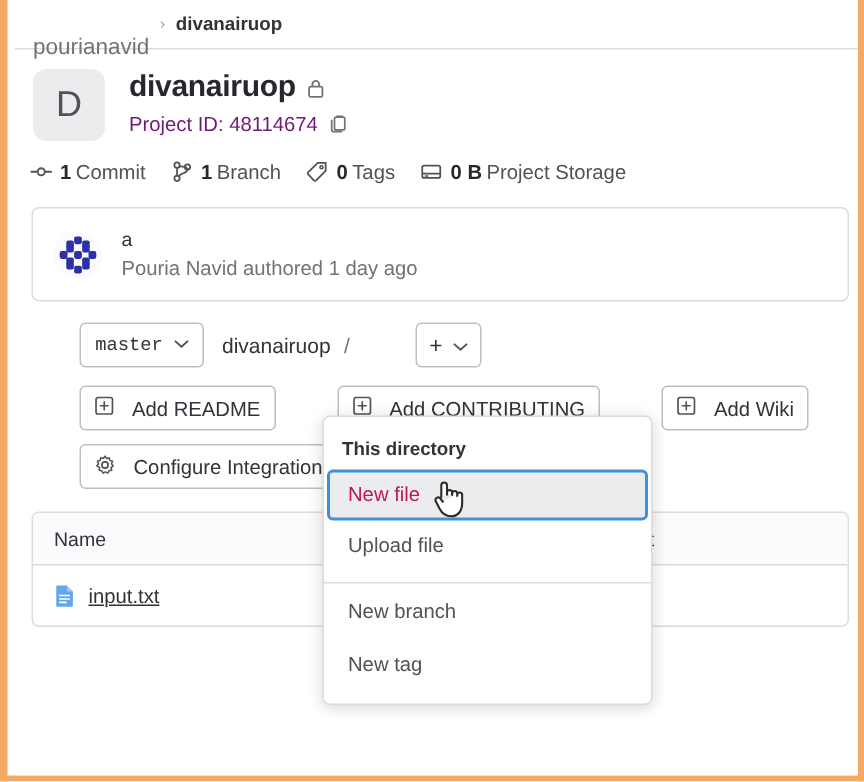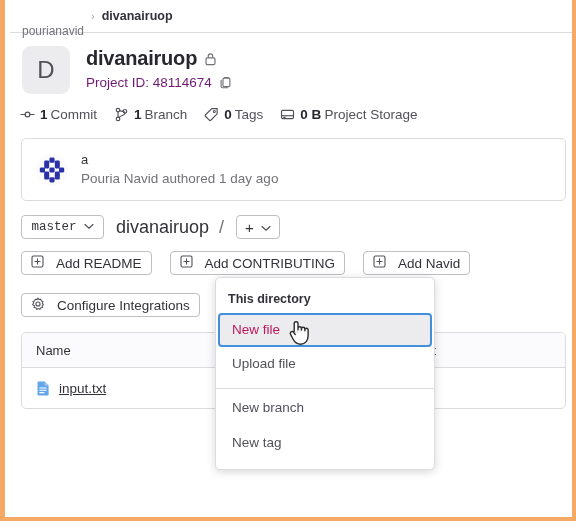--- a/index.html
+++ b/index.html
@@ -43,21 +43,21 @@
     height: 33px;
     display: flex;
     align-items: center;
     padding-left: 12px;
     border-bottom: 1px solid #dcdcde;
     box-sizing: border-box;
     background: #fff;
   }
   .bc-link {
     color: #737278;
-    font-size: 12px;
+    font-size: 15px;
     margin-top: 30px;
   }
   .bc-sep {
     color: #a4a3a8;
     margin: 0 7px;
     font-size: 11px;
   }
   .bc-current {
     color: #333238;
     font-weight: bold;
@@ -179,52 +179,53 @@
   .btn {
     box-sizing: border-box;
     border: 1px solid #bfbfc3;
     background: #fff;
     border-radius: 4px;
     color: #333238;
     font-size: 13px;
     display: inline-flex;
     align-items: center;
     justify-content: center;
-    height: 24px;
+    height: 30px;
     padding: 0 9px;
     cursor: pointer;
     white-space: nowrap;
     font-family: "Liberation Sans", sans-serif;
+    margin-left: 32px;
   }
   .btn .chev { margin-left: 7px; color: #535158; }
   .ref-btn {
     font-family: "Liberation Mono", monospace;
     font-size: 12.5px;
     min-width: 83px;
   }
   .path-text {
     margin: 0 12px;
     color: #333238;
-    font-size: 18px;
+    font-size: 14px;
     white-space: nowrap;
   }
   .path-sep { color: #737278; margin-left: 5px; }
   .plus-btn { padding: 0 8px; }
   .plus-btn .plus {
     font-size: 15px;
     line-height: 1;
     color: #333238;
   }
 
   
   .actions {
     padding: 12px 11px 0 11px;
     display: flex;
     flex-wrap: wrap;
-    gap: 18px;
+    gap: 9px;
     max-width: 567px;
   }
   .actions .btn svg, .actions .btn .ico { margin-right: 6px; }
   .act-label { font-size: 13.5px; }
 
   
   .filetable {
     margin: 15px 11px 0 11px;
     border: 1px solid #dcdcde;
     border-radius: 5px;
@@ -452,21 +453,21 @@
         </span>
         <span class="act-label">Add CONTRIBUTING</span>
       </div>
       <div class="btn">
         <span class="ico">
           <svg width="13" height="13" viewBox="0 0 14 14" fill="none">
               <rect x="1.1" y="1.1" width="11.8" height="11.8" rx="1.5" stroke="#535158" stroke-width="1.2"></rect>
               <path d="M7 4.2v5.6M4.2 7h5.6" stroke="#535158" stroke-width="1.2" stroke-linecap="round"></path>
             </svg>
         </span>
-        <span class="act-label">Add Navid</span>
+        <span class="act-label">Add Wiki</span>
       </div>
       <div class="btn">
         <span class="ico">
           <svg width="14" height="14" viewBox="0 0 15 15" fill="none">
             <circle cx="7.5" cy="7.5" r="2.2" stroke="#535158" stroke-width="1.2"></circle>
             <path d="M7.5 1.2l1.1 1.6 1.9-.5.5 1.9 1.9.6-.8 1.8 1.2 1.5-1.4 1.3.4 1.9-1.9.3-.9 1.7-1.7-.9-1.7.9-.9-1.7-1.9-.3.4-1.9L1.7 8.1l1.2-1.5-.8-1.8 1.9-.6.5-1.9 1.9.5z" stroke="#535158" stroke-width="1.1" fill="none" stroke-linejoin="round"></path>
           </svg>
         </span>
         <span class="act-label">Configure Integrations</span>
       </div>

